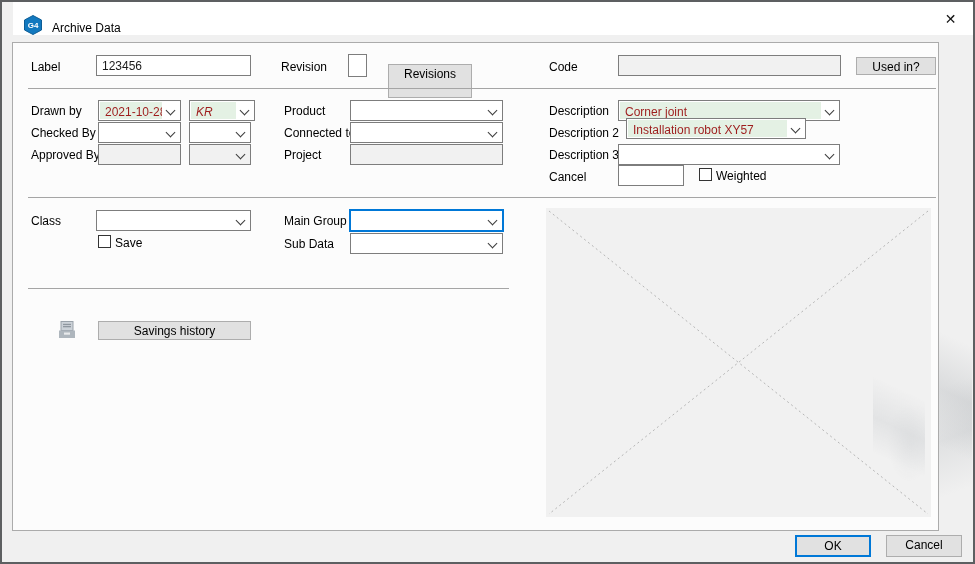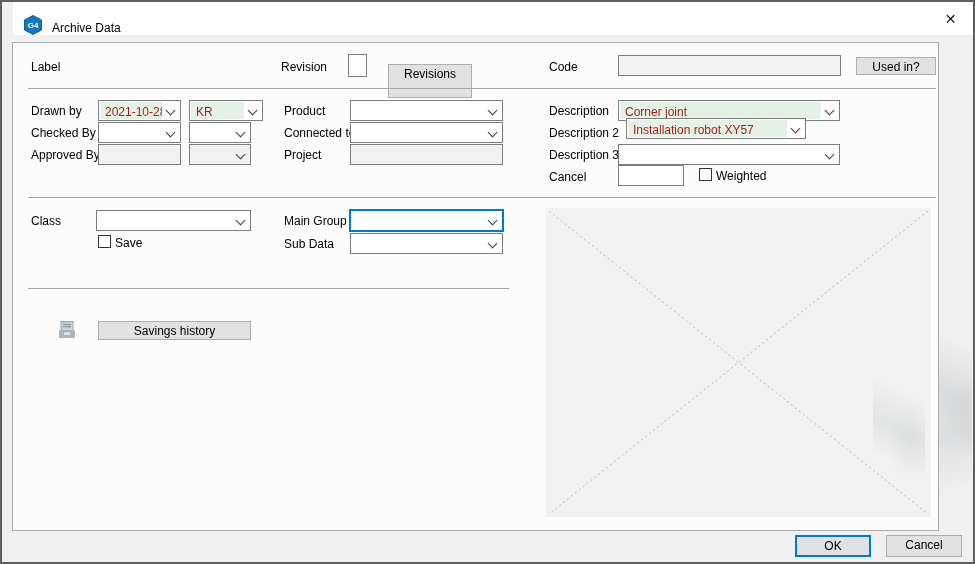--- a/index.html
+++ b/index.html
@@ -65,37 +65,38 @@
     <span class="title-text">Archive Data</span>
     <div class="close-btn">✕</div>
   </div>
 
   <div class="body">
     <div class="watermark-right"></div>
 
     <div class="panel">
 
       <div class="lbl" style="left:18px; top:17px;">Label</div>
+      <div class="tbox" style="left:83px; top:12px; width:155px;">123456</div>
 
       <div class="lbl" style="left:268px; top:17px;">Revision</div>
       <div class="tbox" style="left:335px; top:11px; width:19px; height:23px;"></div>
       <div class="btn" style="left:365px; top:21px; width:84px; height:34px;margin-left:10px;">Revisions</div>
 
       <div class="lbl" style="left:536px; top:17px;">Code</div>
       <div class="tbox disabled" style="left:605px; top:12px; width:223px;"></div>
       <div class="btn" style="left:843px; top:14px; width:80px; height:18px;">Used in?</div>
 
       <div class="sep" style="left:15px; top:45px; width:908px;"></div>
 
       <div class="lbl" style="left:18px; top:61px;">Drawn by</div>
       <div class="combo green" style="left:85px; top:57px; width:83px;">
         <span class="combo-val">2021-10-28</span>
         <span class="chev"></span>
       </div>
-      <div class="combo green" style="left:176px; top:57px; width:74px;">
+      <div class="combo green" style="left:176px; top:57px; width:66px;font-style:italic;">
         <span class="combo-val">KR</span>
         <span class="chev"></span>
       </div>
 
       <div class="lbl" style="left:18px; top:83px;text-align:center;">Checked By</div>
       <div class="combo" style="left:85px; top:79px; width:83px;">
         <span class="combo-val"></span>
         <span class="chev"></span>
       </div>
       <div class="combo" style="left:176px; top:79px; width:62px;">

